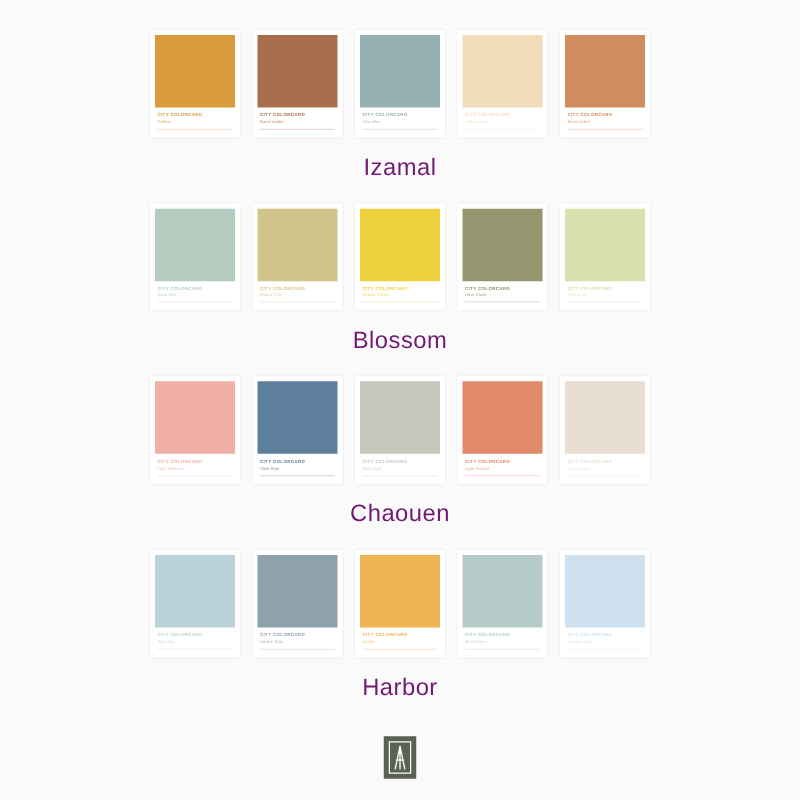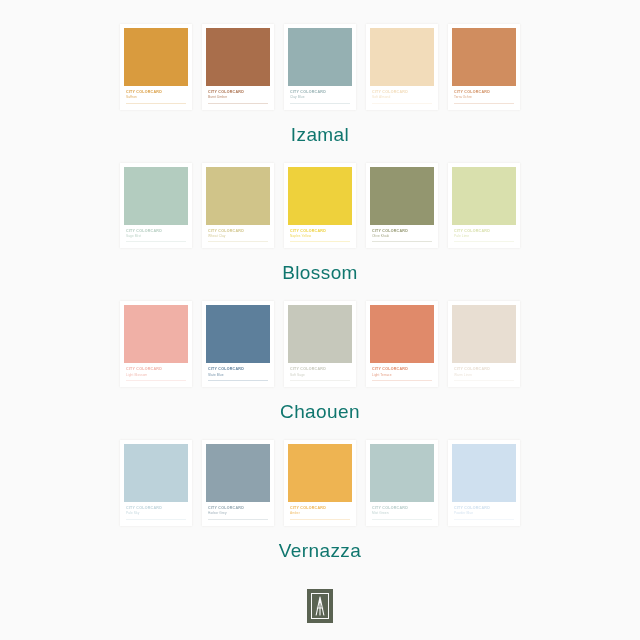--- a/index.html
+++ b/index.html
@@ -80,21 +80,21 @@
     height:1px;
     margin-top:2px;
     opacity:0.25;
   }
 
   
   .city-label {
     margin-top:14px;
     margin-bottom:12px;
     font-size:19px;
-    color:#0f766e;
+    color:#701a75;
     letter-spacing:0.4px;
     font-weight:400;
   }
 
   
   #logo-wrap {
     margin-top:10px;
     display:flex;
     justify-content:center;
   }
@@ -289,21 +289,21 @@
           </div>
           <div class="color-card">
             <div class="swatch" style="background: rgb(207, 224, 239);"></div>
             <div class="card-meta">
               <div class="card-brand" style="color: rgb(207, 224, 239);">CITY COLORCARD</div>
               <div class="card-name" style="color: rgb(207, 224, 239);">Powder Blue</div>
               <div class="card-rule" style="background: rgb(207, 224, 239);"></div>
             </div>
           </div>
         </div>
-        <div class="city-label">Vernazza</div>
+        <div class="city-label">Harbor</div>
       </div>
     </div>
 
   <div id="logo-wrap">
     <div class="logo-mark">
       <div class="logo-inner">
         <svg width="12" height="20" viewBox="0 0 12 20">
           <path d="M6 1 L2.2 19 M6 1 L9.8 19 M6 1 L6 19 M3.3 12 L8.7 12" stroke="#fafafa" stroke-width="1.1" fill="none" stroke-linecap="round"></path>
         </svg>
       </div>

